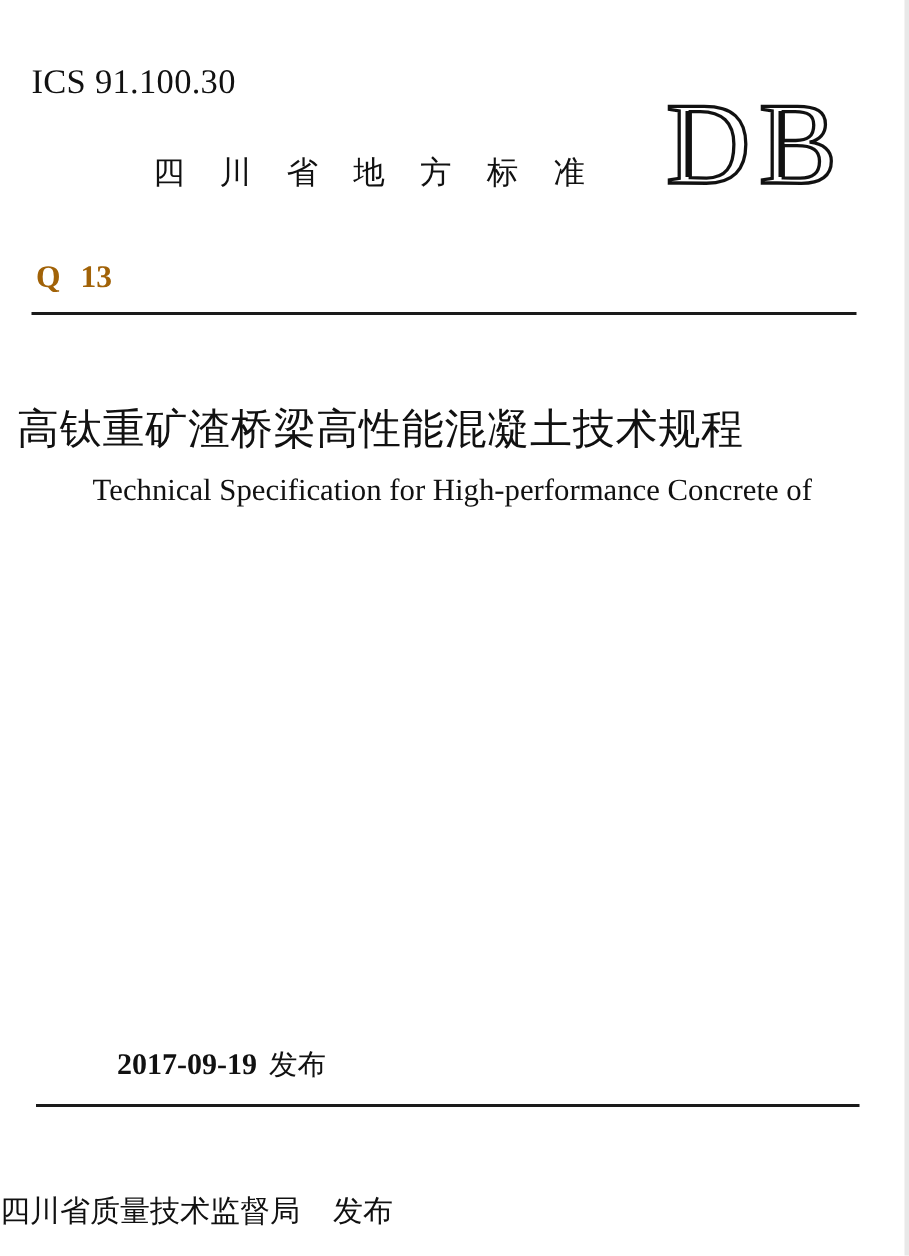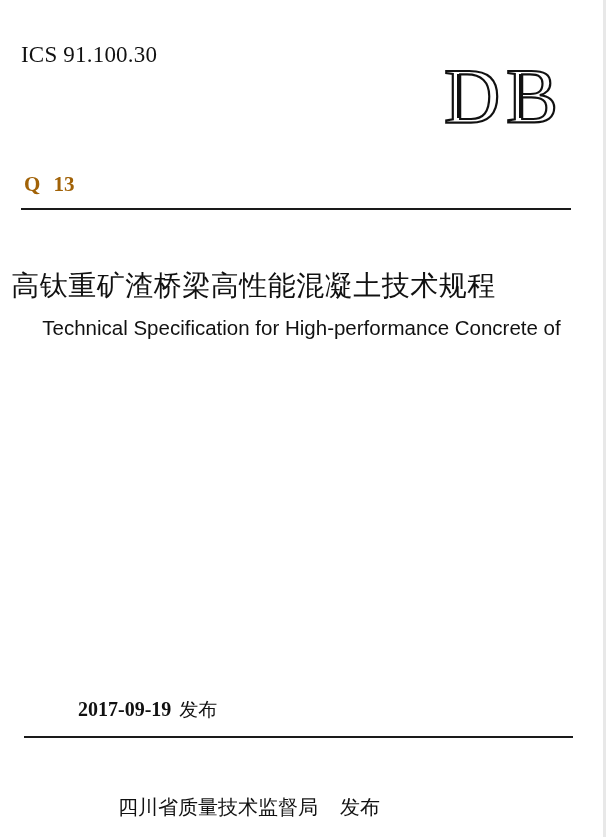--- a/index.html
+++ b/index.html
@@ -86,21 +86,21 @@
       font-size: 28px;
       letter-spacing: 0.5px;
       color: #111;
       white-space: nowrap;
     }
     .title-en {
       position: absolute;
       left: 0; top: 315px;
       width: 603px;
       text-align: center;
-      font-family: Liberation Sans, sans-serif;
+      font-family: Liberation Serif, serif;
       font-size: 20.5px;
       line-height: 25px;
       color: #111;
     }
     .title-en div { white-space: nowrap; }
     .date-row {
       position: absolute;
       top: 697px;
       font-family: "Liberation Serif", "DejaVu Serif", serif;
       font-weight: bold;
@@ -113,35 +113,35 @@
       font-weight: normal;
       font-size: 19px;
       margin-left: 8px;
     }
     .issue-date { left: 42px; margin-left: 36px; }
     .impl-date { left: 397px; }
     .publisher {
       position: absolute;
       left: 0; top: 794px;
       width: 498px;
-      text-align: center;
       font-family: "DejaVu Sans", "Liberation Sans", sans-serif;
       font-size: 20px;
       color: #111;
       white-space: nowrap;
     }
     .publisher .pub-action { margin-left: 22px; }
   </style>
 </head>
 <body>
 
 <div class="page">
 
   <div class="ics">ICS 91.100.30</div>
 
+  <div class="std-type">四川省地方标准</div>
 
   <svg class="db-logo" viewBox="0 0 126 70" xmlns="http://www.w3.org/2000/svg">
     <text x="0" y="62" font-family="Liberation Serif, DejaVu Serif, serif" font-size="78" font-weight="normal" fill="#ffffff" stroke="#111111" stroke-width="2.2" letter-spacing="-4">D</text>
     <text x="3" y="62" font-family="Liberation Serif, DejaVu Serif, serif" font-size="78" fill="none" stroke="#111111" stroke-width="0">D</text>
     <text x="62" y="62" font-family="Liberation Serif, DejaVu Serif, serif" font-size="78" fill="#ffffff" stroke="#111111" stroke-width="2.2">B</text>
     <rect x="13" y="14" width="4" height="44" fill="#111111"></rect>
     <rect x="75" y="14" width="4" height="44" fill="#111111"></rect>
   </svg>
 
   <div class="q-code">Q 13</div>

